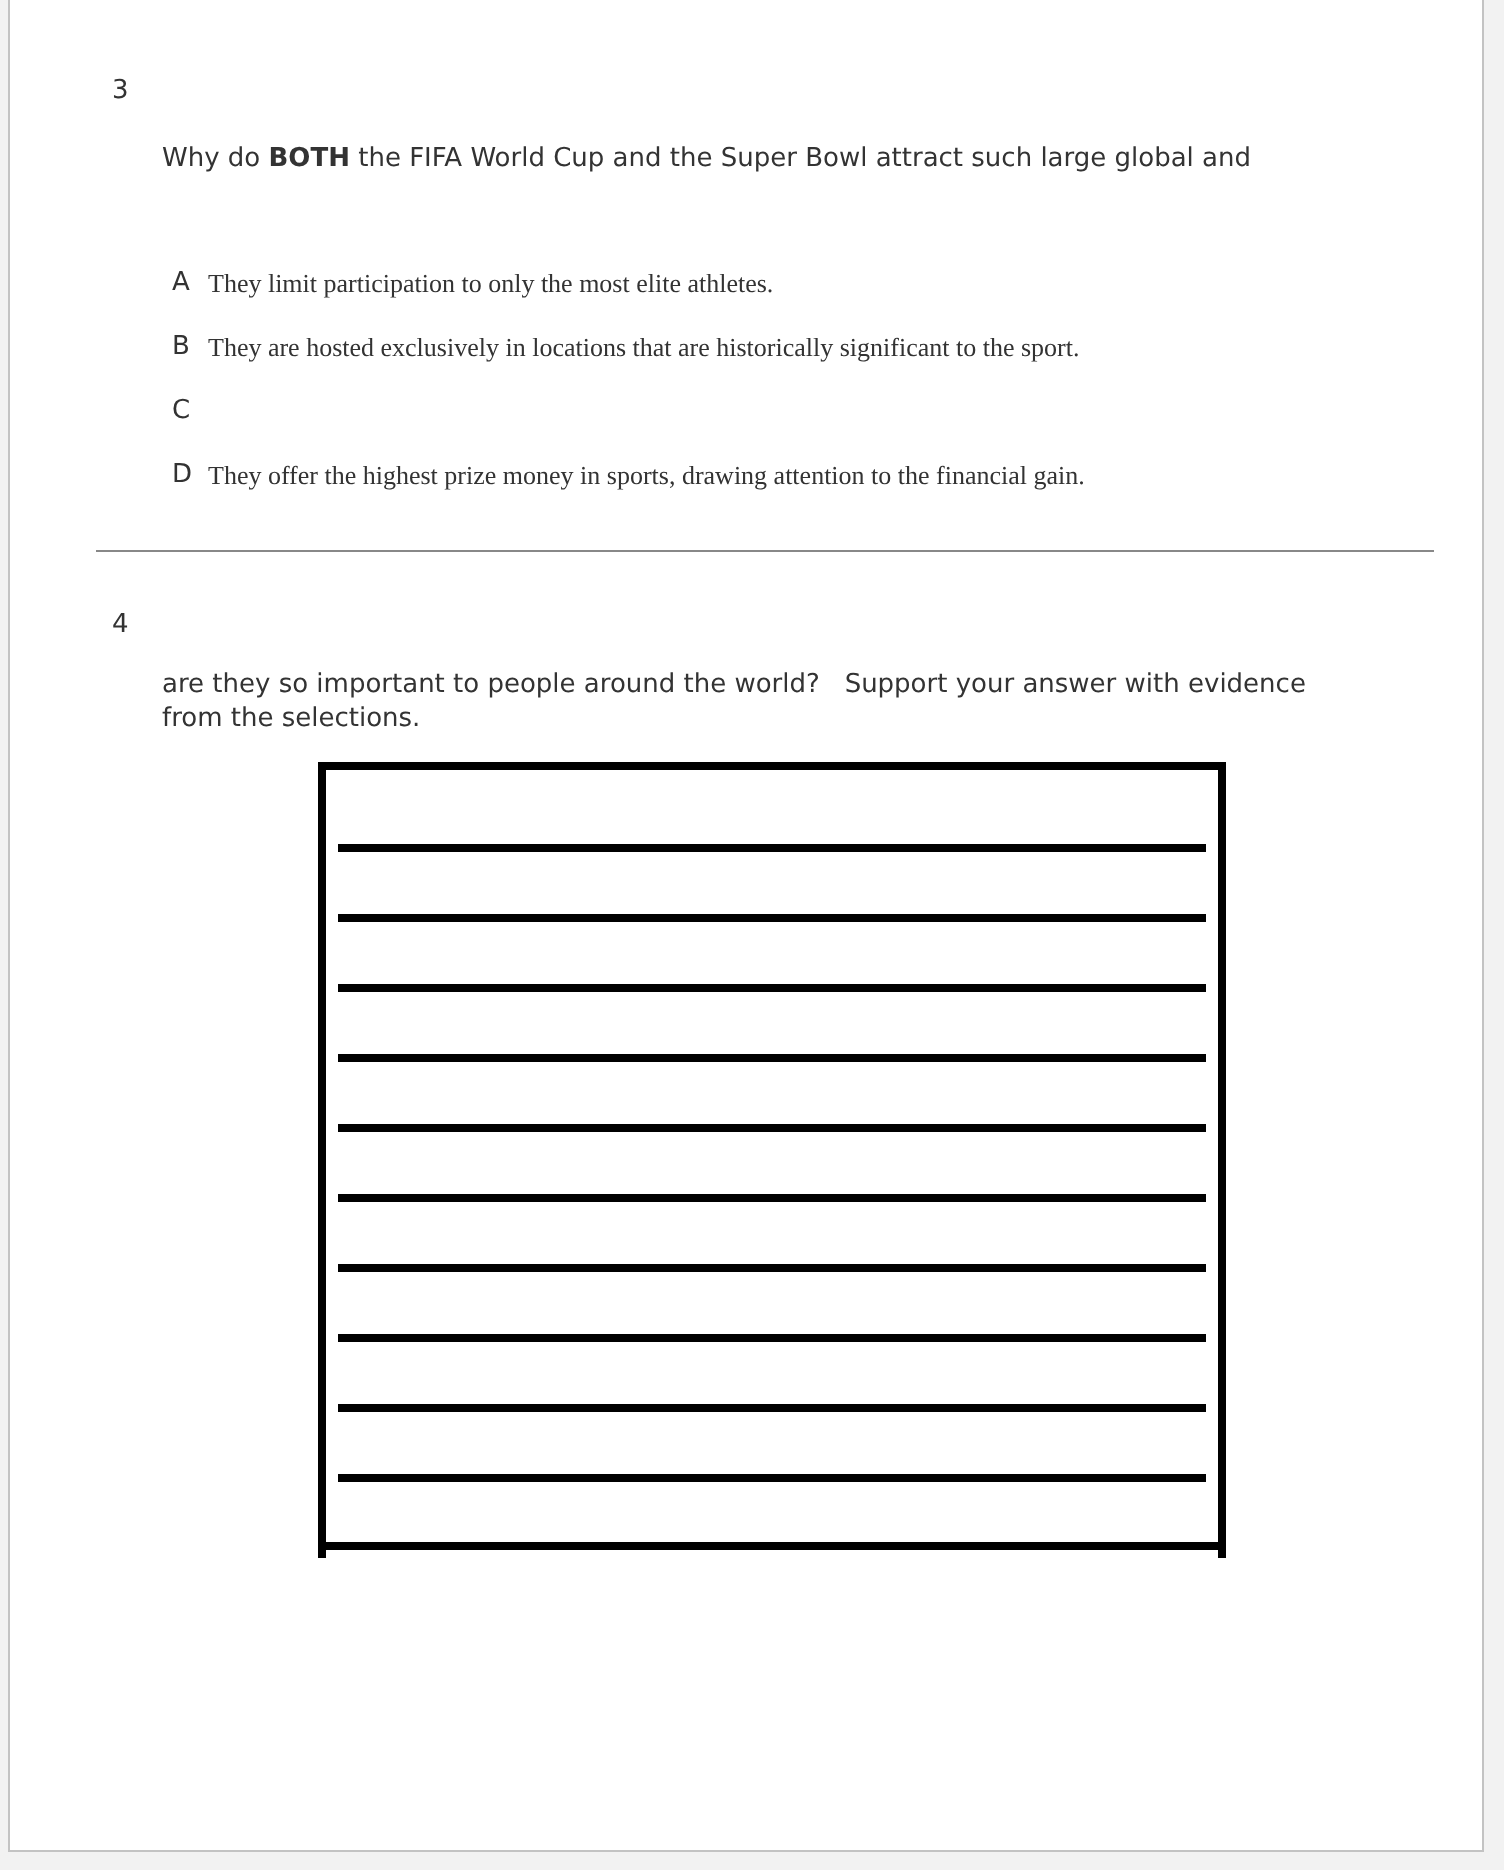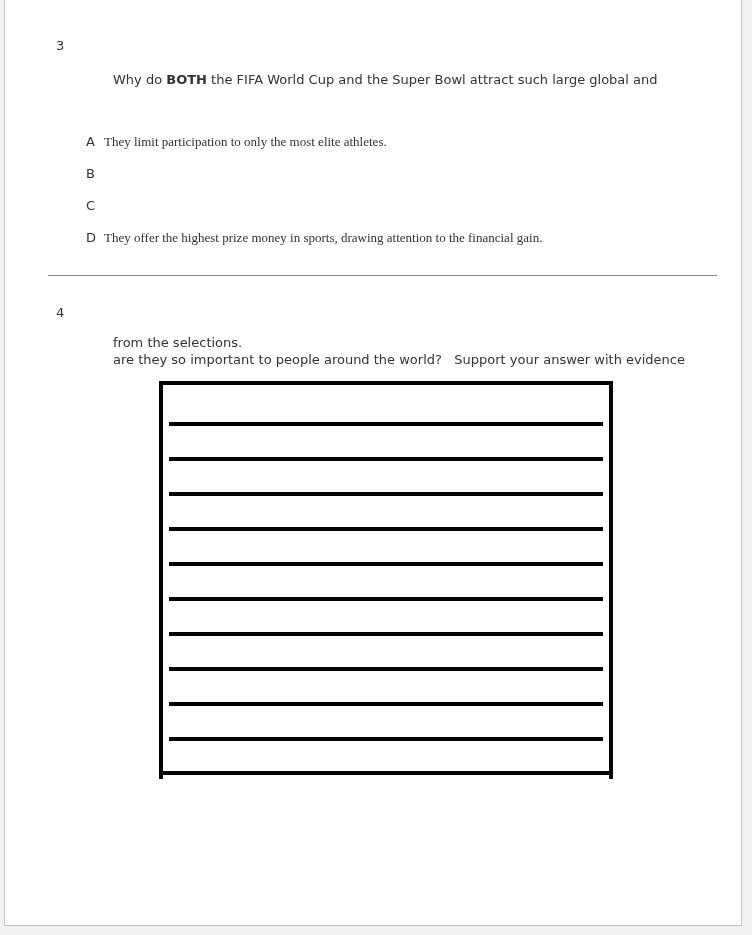--- a/index.html
+++ b/index.html
@@ -21,21 +21,21 @@
   .content {
     position: relative;
     padding-top: 37px;
     color: #333333;
     font-size: 13px;
     line-height: 17px;
   }
   .q-row { display: flex; align-items: flex-start; }
   .q-num { margin-left: 51px; width: 25px; flex: 0 0 25px; }
   .q-text { white-space: pre; }
-  .line { white-space: pre; margin-left: 32px; }
+  .line { white-space: pre; }
   .bold { font-weight: bold; }
 
   .opt-row { display: flex; align-items: flex-start; margin-top: 15px; }
   .opt-row.first { margin-top: 11px; }
   .opt-letter { margin-left: 81px; width: 18px; flex: 0 0 18px; }
   .opt-text { white-space: pre; font-family: Liberation Serif, serif; }
 
   .divider {
     margin: 29px 24px 0 43px;
     height: 1px;
@@ -79,38 +79,39 @@
         <div class="line"><span>Why do </span><span class="bold">BOTH</span><span> the FIFA World Cup and the Super Bowl attract such large global and</span></div>
       </div>
     </div>
 
     <div class="opt-row first">
       <div class="opt-letter">A</div>
       <div class="opt-text">They limit participation to only the most elite athletes.</div>
     </div>
     <div class="opt-row">
       <div class="opt-letter">B</div>
+      <div class="opt-text">They are hosted exclusively in locations that are historically significant to the sport.</div>
     </div>
     <div class="opt-row">
       <div class="opt-letter">C</div>
     </div>
     <div class="opt-row">
       <div class="opt-letter">D</div>
       <div class="opt-text">They offer the highest prize money in sports, drawing attention to the financial gain.</div>
     </div>
 
     <div class="divider"></div>
 
     <div class="q4-block">
       <div class="q-row">
         <div class="q-num">4</div>
       </div>
       <div class="q4-prompt">
+        <div class="line">are they so important to people around the world?   Support your answer with evidence</div>
         <div class="line">from the selections.</div>
-        <div class="line">are they so important to people around the world?   Support your answer with evidence</div>
       </div>
 
       <div class="answer-box">
         <div>
             <div class="answer-line"></div>
             <div class="answer-line"></div>
             <div class="answer-line"></div>
             <div class="answer-line"></div>
             <div class="answer-line"></div>
             <div class="answer-line"></div>

